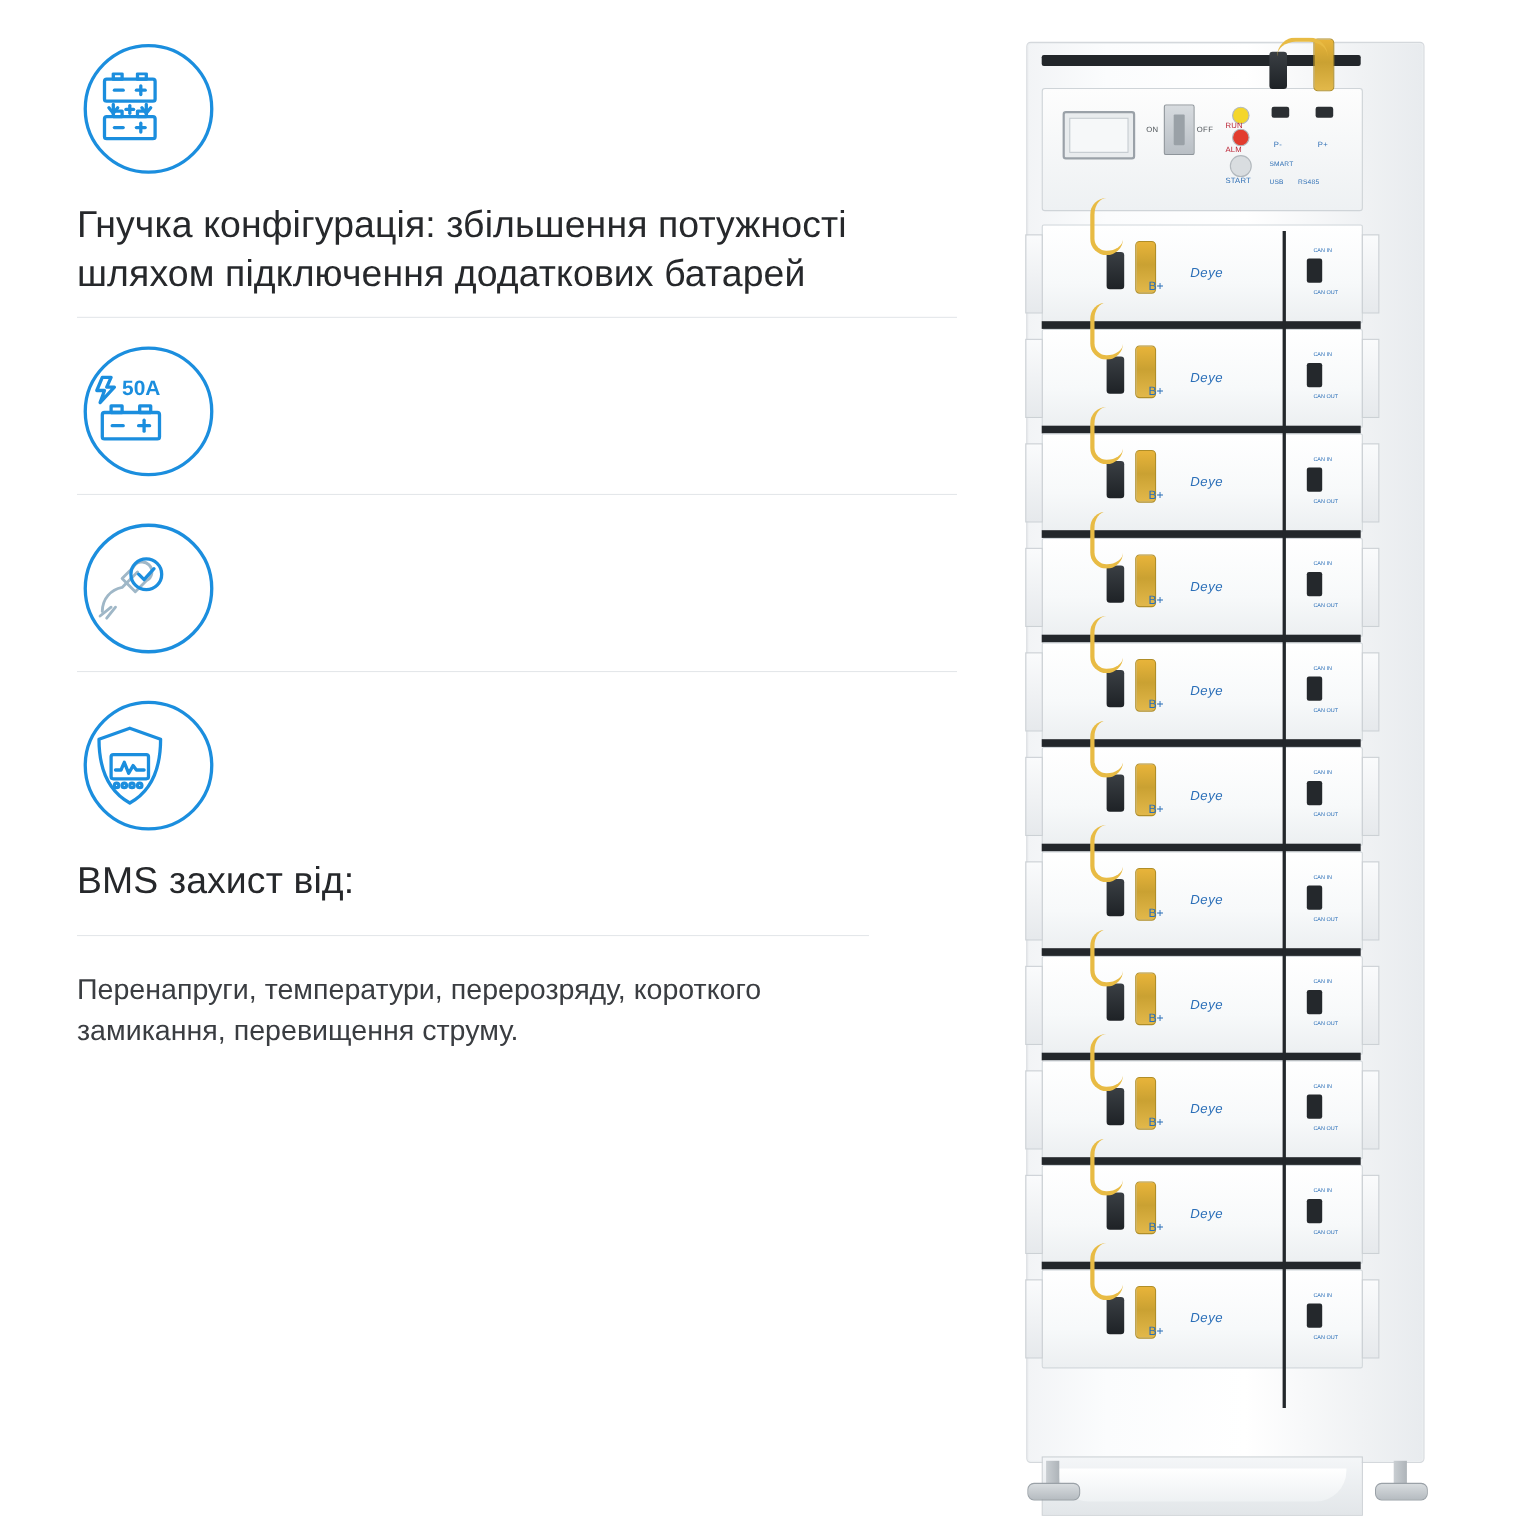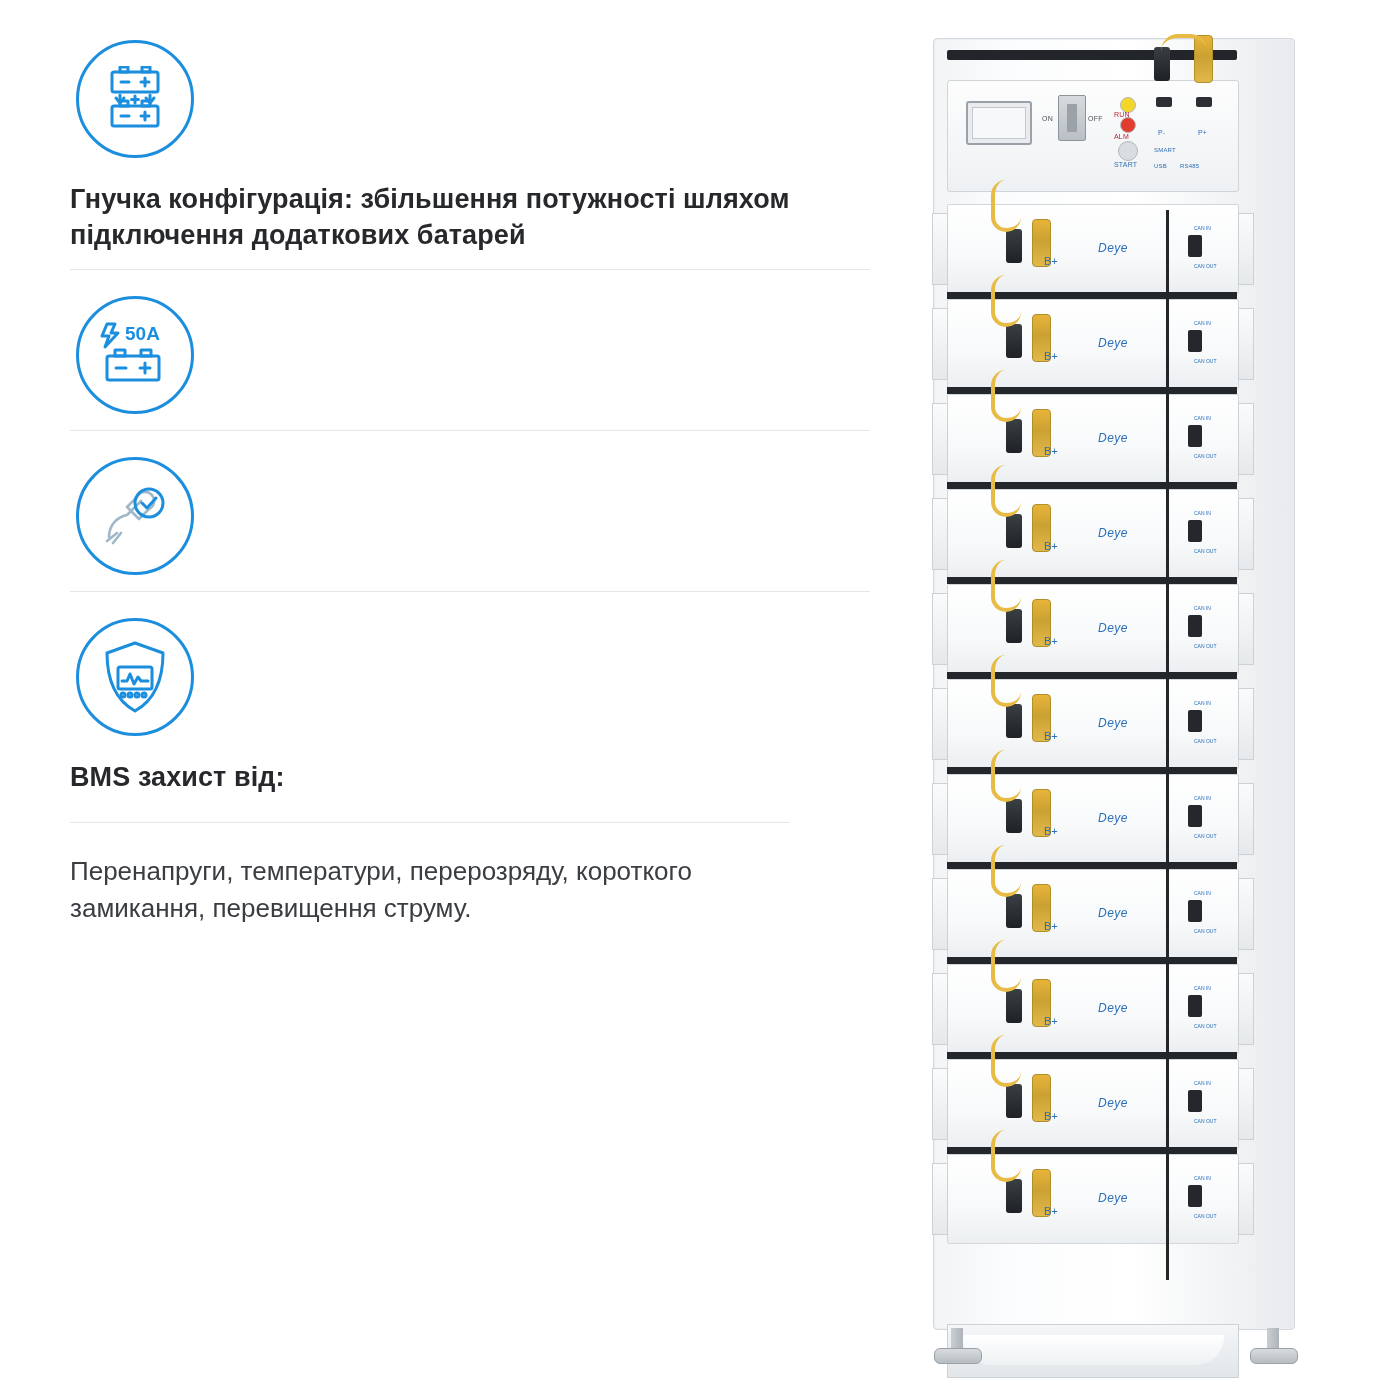--- a/index.html
+++ b/index.html
@@ -36,28 +36,27 @@
     padding-top: 26px;
   }
   .icon-circle {
     width: 118px;
     height: 118px;
     border-radius: 50%;
     border: 3px solid #1b8ede;
     box-sizing: border-box;
     display: flex;
     align-items: center;
-    justify-content: center;
     margin-left: 6px;
   }
   .feature-text {
     margin-top: 24px;
-    font-size: 27px;
+    font-size: 34px;
     line-height: 1.32;
-    font-weight: bold;
+    font-weight: normal;
     color: #26282b;
     letter-spacing: 0.1px;
     max-width: 760px;
   }
   .feature-sub {
     margin-top: 26px;
     font-size: 26px;
     line-height: 1.42;
     color: #3a3d41;
     font-weight: normal;
@@ -203,21 +202,21 @@
     top: 8px;
     width: 14px;
     height: 70px;
     background: linear-gradient(180deg,#fafbfc,#e6e9ec);
     border: 1px solid #ccd1d5;
   }
   .module .ear-l { left: -16px; }
   .module .ear-r { right: -16px; }
   .brand {
     position: absolute;
-    left: 150px;
+    left: 134px;
     top: 36px;
     font-size: 12px;
     color: #2b6fb8;
     font-style: italic;
     letter-spacing: .5px;
   }
   .bplus {
     position: absolute;
     left: 96px;
     top: 50px;

